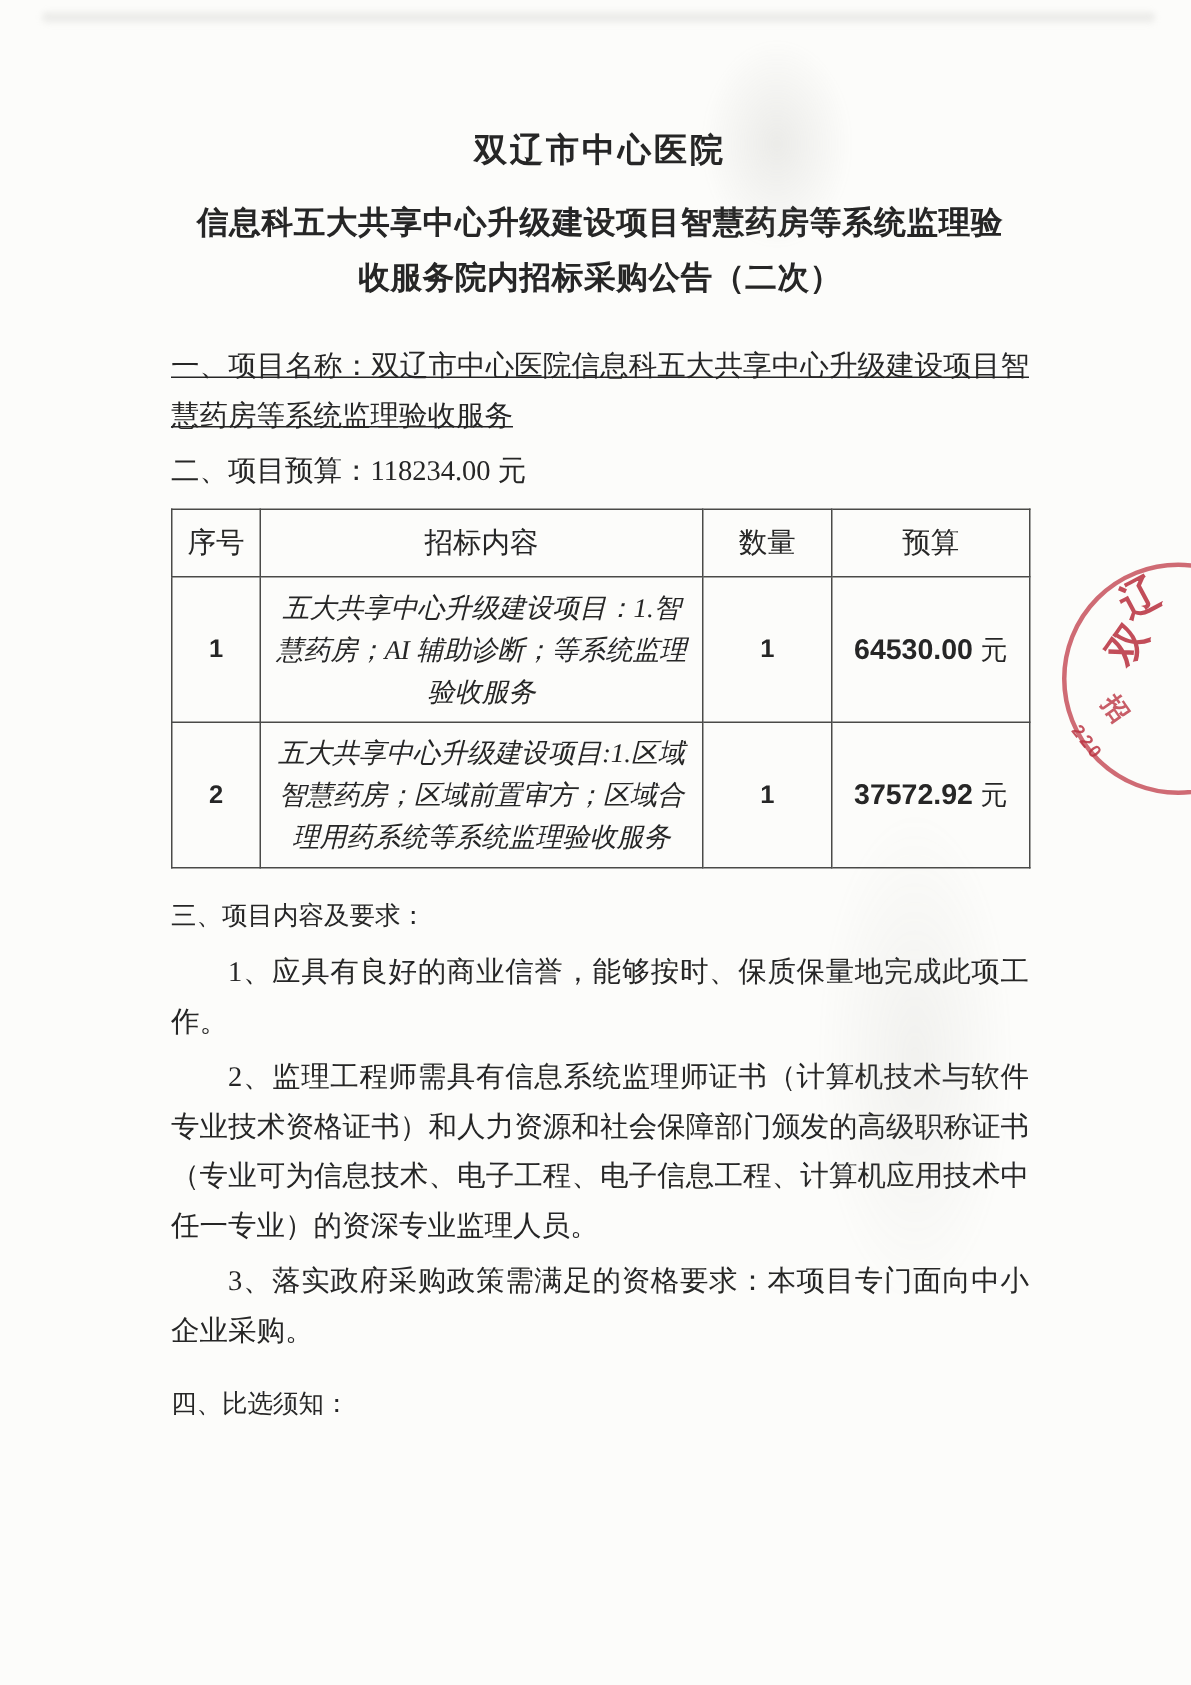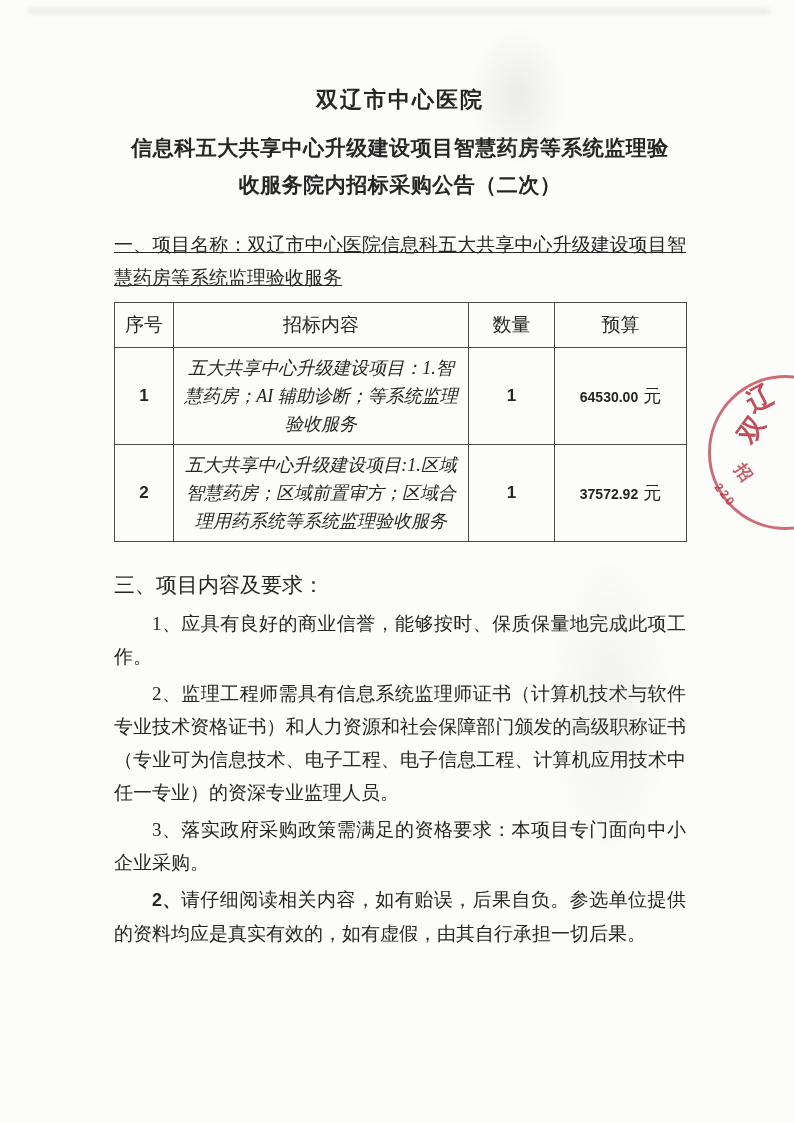--- a/index.html
+++ b/index.html
@@ -30,40 +30,40 @@
   }
   h2.announce {
     margin: 14px auto 0; max-width: 538px; text-align: center;
     font-size: 21px; line-height: 37px; font-weight: 700; letter-spacing: .5px;
   }
   p.para {
     margin: 4px 0 0; font-size: 19px; line-height: 33px; text-align: justify;
   }
   p.first-section { margin-top: 24px; text-decoration: underline; }
   p.indent { text-indent: 2em; }
-  p.sec-heading { margin-top: 26px; font-size: 21px; line-height: 35px; }
+  p.sec-heading { margin-top: 14px; font-size: 17px; line-height: 35px; }
   .num-sans { font-family: "Liberation Sans", "DejaVu Sans", sans-serif; font-weight: 700; font-size: 18px; }
 
   table.bid-table {
     margin-top: 8px; border-collapse: collapse; table-layout: fixed; width: 572px;
   }
   .bid-table th, .bid-table td {
     border: 1.6px solid #4a4a48; padding: 4px 8px; vertical-align: middle;
   }
   .bid-table th { font-weight: 400; font-size: 19px; height: 36px; }
   .col-seq { width: 59px; } .col-content { width: 295px; }
   .col-qty { width: 86px; } .col-budget { width: 132px; }
   td.cell-num {
     text-align: center; font-family: "Liberation Sans", "DejaVu Sans", sans-serif;
     font-weight: 700; font-size: 17px;
   }
   td.cell-content { text-align: center; font-size: 18px; line-height: 28px; padding: 6px 8px; font-style: italic; }
   td.cell-budget { text-align: center; font-size: 18px; }
   td.cell-budget .amount {
-    font-family: "Liberation Sans", "DejaVu Sans", sans-serif; font-weight: 700; font-size: 14px;
+    font-family: "Liberation Sans", "DejaVu Sans", sans-serif; font-weight: 700; font-size: 19px;
   }
   td.cell-budget .unit { margin-left: 5px; }
 
   
   .stamp { position: absolute; inset: 0; pointer-events: none; }
   .stamp-ring {
     position: absolute; left: 708px; top: 375px; width: 149px; height: 149px;
     border: 3.5px solid rgba(194,65,78,.78); border-radius: 50%;
   }
   .stamp-ch {
@@ -88,20 +88,21 @@
 <div class="page">
 
   <div class="artifact artifact-top"></div>
   <div class="artifact artifact-smudge-a"></div>
   <div class="artifact artifact-smudge-b"></div>
 
   <h1 class="hospital">双辽市中心医院</h1>
   <h2 class="announce">信息科五大共享中心升级建设项目智慧药房等系统监理验收服务院内招标采购公告（二次）</h2>
 
   <p class="para first-section">一、项目名称：双辽市中心医院信息科五大共享中心升级建设项目智慧药房等系统监理验收服务</p>
+  <p class="para">二、项目预算：118234.00 元</p>
 
   <table class="bid-table">
     <colgroup>
       <col class="col-seq">
         <col class="col-content">
         <col class="col-qty">
         <col class="col-budget">
     </colgroup>
     <thead>
       <tr>
@@ -129,21 +130,21 @@
         </td>
       </tr>
     </tbody>
   </table>
 
   <p class="para sec-heading">三、项目内容及要求：</p>
   <p class="para indent">1、应具有良好的商业信誉，能够按时、保质保量地完成此项工作。</p>
   <p class="para indent">2、监理工程师需具有信息系统监理师证书（计算机技术与软件专业技术资格证书）和人力资源和社会保障部门颁发的高级职称证书（专业可为信息技术、电子工程、电子信息工程、计算机应用技术中任一专业）的资深专业监理人员。</p>
   <p class="para indent">3、落实政府采购政策需满足的资格要求：本项目专门面向中小企业采购。</p>
 
-  <p class="para indent"><span class="num-sans">2、</span><span>请仔细阅读相关内容，如有贻误，后果自负。参选单位提供的资料均应是真实有效的，如有虚假，由其自行承担一切后果。</span></p>
+  <p class="para sec-heading">四、比选须知：</p>
 
   <div class="stamp">
     <div class="stamp-ring"></div>
     <span class="stamp-ch ch-liao">辽</span>
     <span class="stamp-ch ch-shuang">双</span>
     <span class="stamp-small">招</span>
     <span class="stamp-code">220</span>
   </div>
 
 </div>

